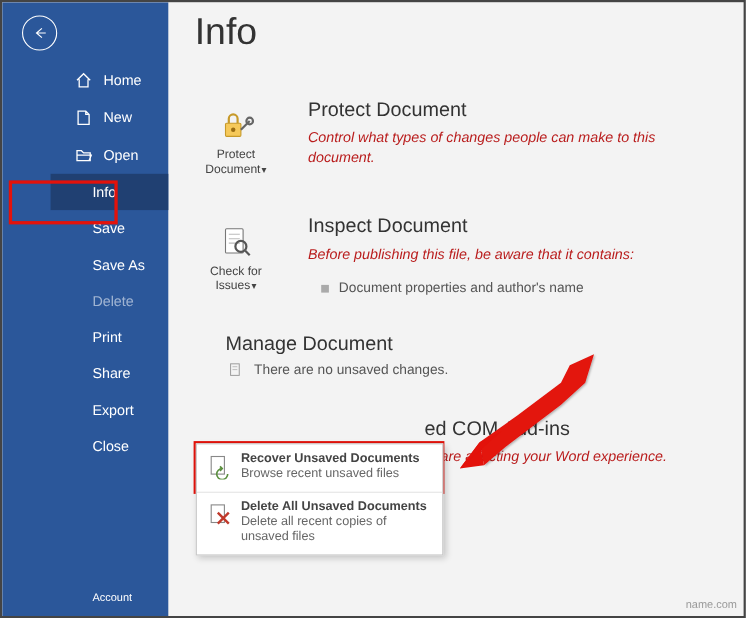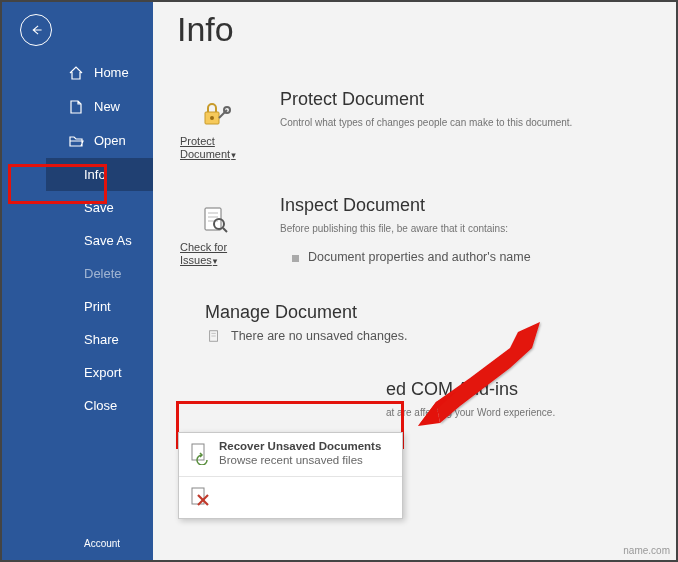--- a/index.html
+++ b/index.html
@@ -13,34 +13,34 @@
 .side-item .icon svg { stroke: #fff; fill: none; }
 .side-item.noicon { padding-left: 38px; }
 .side-item.disabled { opacity: 0.55; cursor: default; }
 .account-item { position: absolute; bottom: 2px; left: 0; width: 100%; padding-left: 38px; font-size: 10px; }
 .highlight-box { position: absolute; border: 3px solid #e3120b; pointer-events: none; }
 
 .main { margin-left: 151px; height: 100%; padding: 8px 24px 0 24px; position: relative; }
 .page-title { font-size: 34px; font-weight: 300; color: #333; margin-bottom: 40px; }
 
 .section { display: flex; align-items: flex-start; margin-bottom: 28px; }
-.section-btn { width: 75px; padding: 7px 2px 6px 2px; border: 1px solid transparent; font-size: 11px; color: #444; line-height: 1.15; cursor: pointer; text-decoration: underline; }
+.section-btn { width: 75px; padding: 7px 2px 6px 2px; text-align: center; border: 1px solid transparent; font-size: 11px; color: #444; line-height: 1.15; cursor: pointer; }
 .section-btn.open { background: #cfdaed; border: 1px solid #6b8bc3; }
 .section-btn .big-icon { width: 34px; height: 34px; margin: 0 auto 4px auto; display: flex; align-items: center; justify-content: center; }
 .section-btn .big-icon svg { width: 32px; height: 32px; }
 .chev { font-size: 9px; margin-left: 1px; }
 .section-body { flex: 1; margin-left: 28px; }
 .section-title { font-size: 18px; color: #333; margin-bottom: 6px; }
-.section-desc { font-size: 10px; color: #737373; line-height: 1.35; }
+.section-desc { font-size: 13px; color: #b91c1c; line-height: 1.35; font-style: italic; }
 .bullet-row { display: flex; align-items: flex-start; margin-top: 14px; font-size: 12.5px; color: #555; }
 .bullet-row .b { width: 7px; height: 7px; background: #aaa; margin: 5px 9px 0 12px; flex-shrink: 0; }
 .doc-status { display: flex; align-items: center; margin-top: 2px; font-size: 12.5px; color: #555; }
 .doc-status .mi { width: 14px; height: 14px; margin-right: 10px; margin-left: 2px; }
 
-.dropdown { position: absolute; left: 176px; top: 401px; width: 225px; background: #fff; border: 1px solid #c8c8c8; box-shadow: 2px 2px 6px rgba(0,0,0,0.2); z-index: 10; margin-top: 29px; }
+.dropdown { position: absolute; left: 176px; top: 401px; width: 225px; background: #fff; border: 1px solid #c8c8c8; box-shadow: 2px 2px 6px rgba(0,0,0,0.2); z-index: 10; }
 .dd-item { display: flex; padding: 7px 8px 8px 8px; cursor: pointer; color: #444; }
 .dd-item + .dd-item { border-top: 1px solid #e4e4e4; }
 .dd-icon { width: 26px; height: 26px; margin-right: 6px; flex-shrink: 0; display:flex; align-items:center; justify-content:center; }
 .dd-icon svg { width: 24px; height: 24px; }
 .dd-text { font-size: 11.5px; line-height: 1.2; }
 .dd-text .t1 { font-weight: 600; }
 .dd-text .t2 { color: #666; }
 
 .arrow { position: absolute; pointer-events: none; }
 .watermark { position: absolute; right: 6px; bottom: 4px; font-size: 10px; color: #999; }
@@ -197,20 +197,24 @@
     </div>
   </div>
   <div class="dd-item">
     <div class="dd-icon">
       <svg viewBox="0 0 24 24">
           <rect x="4" y="3" width="12" height="16" fill="#fff" stroke="#888"></rect>
           <line x1="10" y1="10" x2="20" y2="20" stroke="#c0392b" stroke-width="2.2"></line>
           <line x1="20" y1="10" x2="10" y2="20" stroke="#c0392b" stroke-width="2.2"></line>
         </svg>
     </div>
+    <div class="dd-text">
+      <div class="t1">Delete All Unsaved Documents</div>
+      <div class="t2">Delete all recent copies of unsaved files</div>
+    </div>
   </div>
 </div>
 
 <div class="highlight-box" style="left:174px; top:399px; width:228px; height:48px;"></div>
 
 <svg class="arrow" style="left:398px; top:316px; width:150px; height:110px;" viewBox="0 0 150 110">
   <defs>
       <filter id="ds">
         <feDropShadow dx="1" dy="1" stdDeviation="1" flood-opacity="0.3"></feDropShadow>
       </filter>

